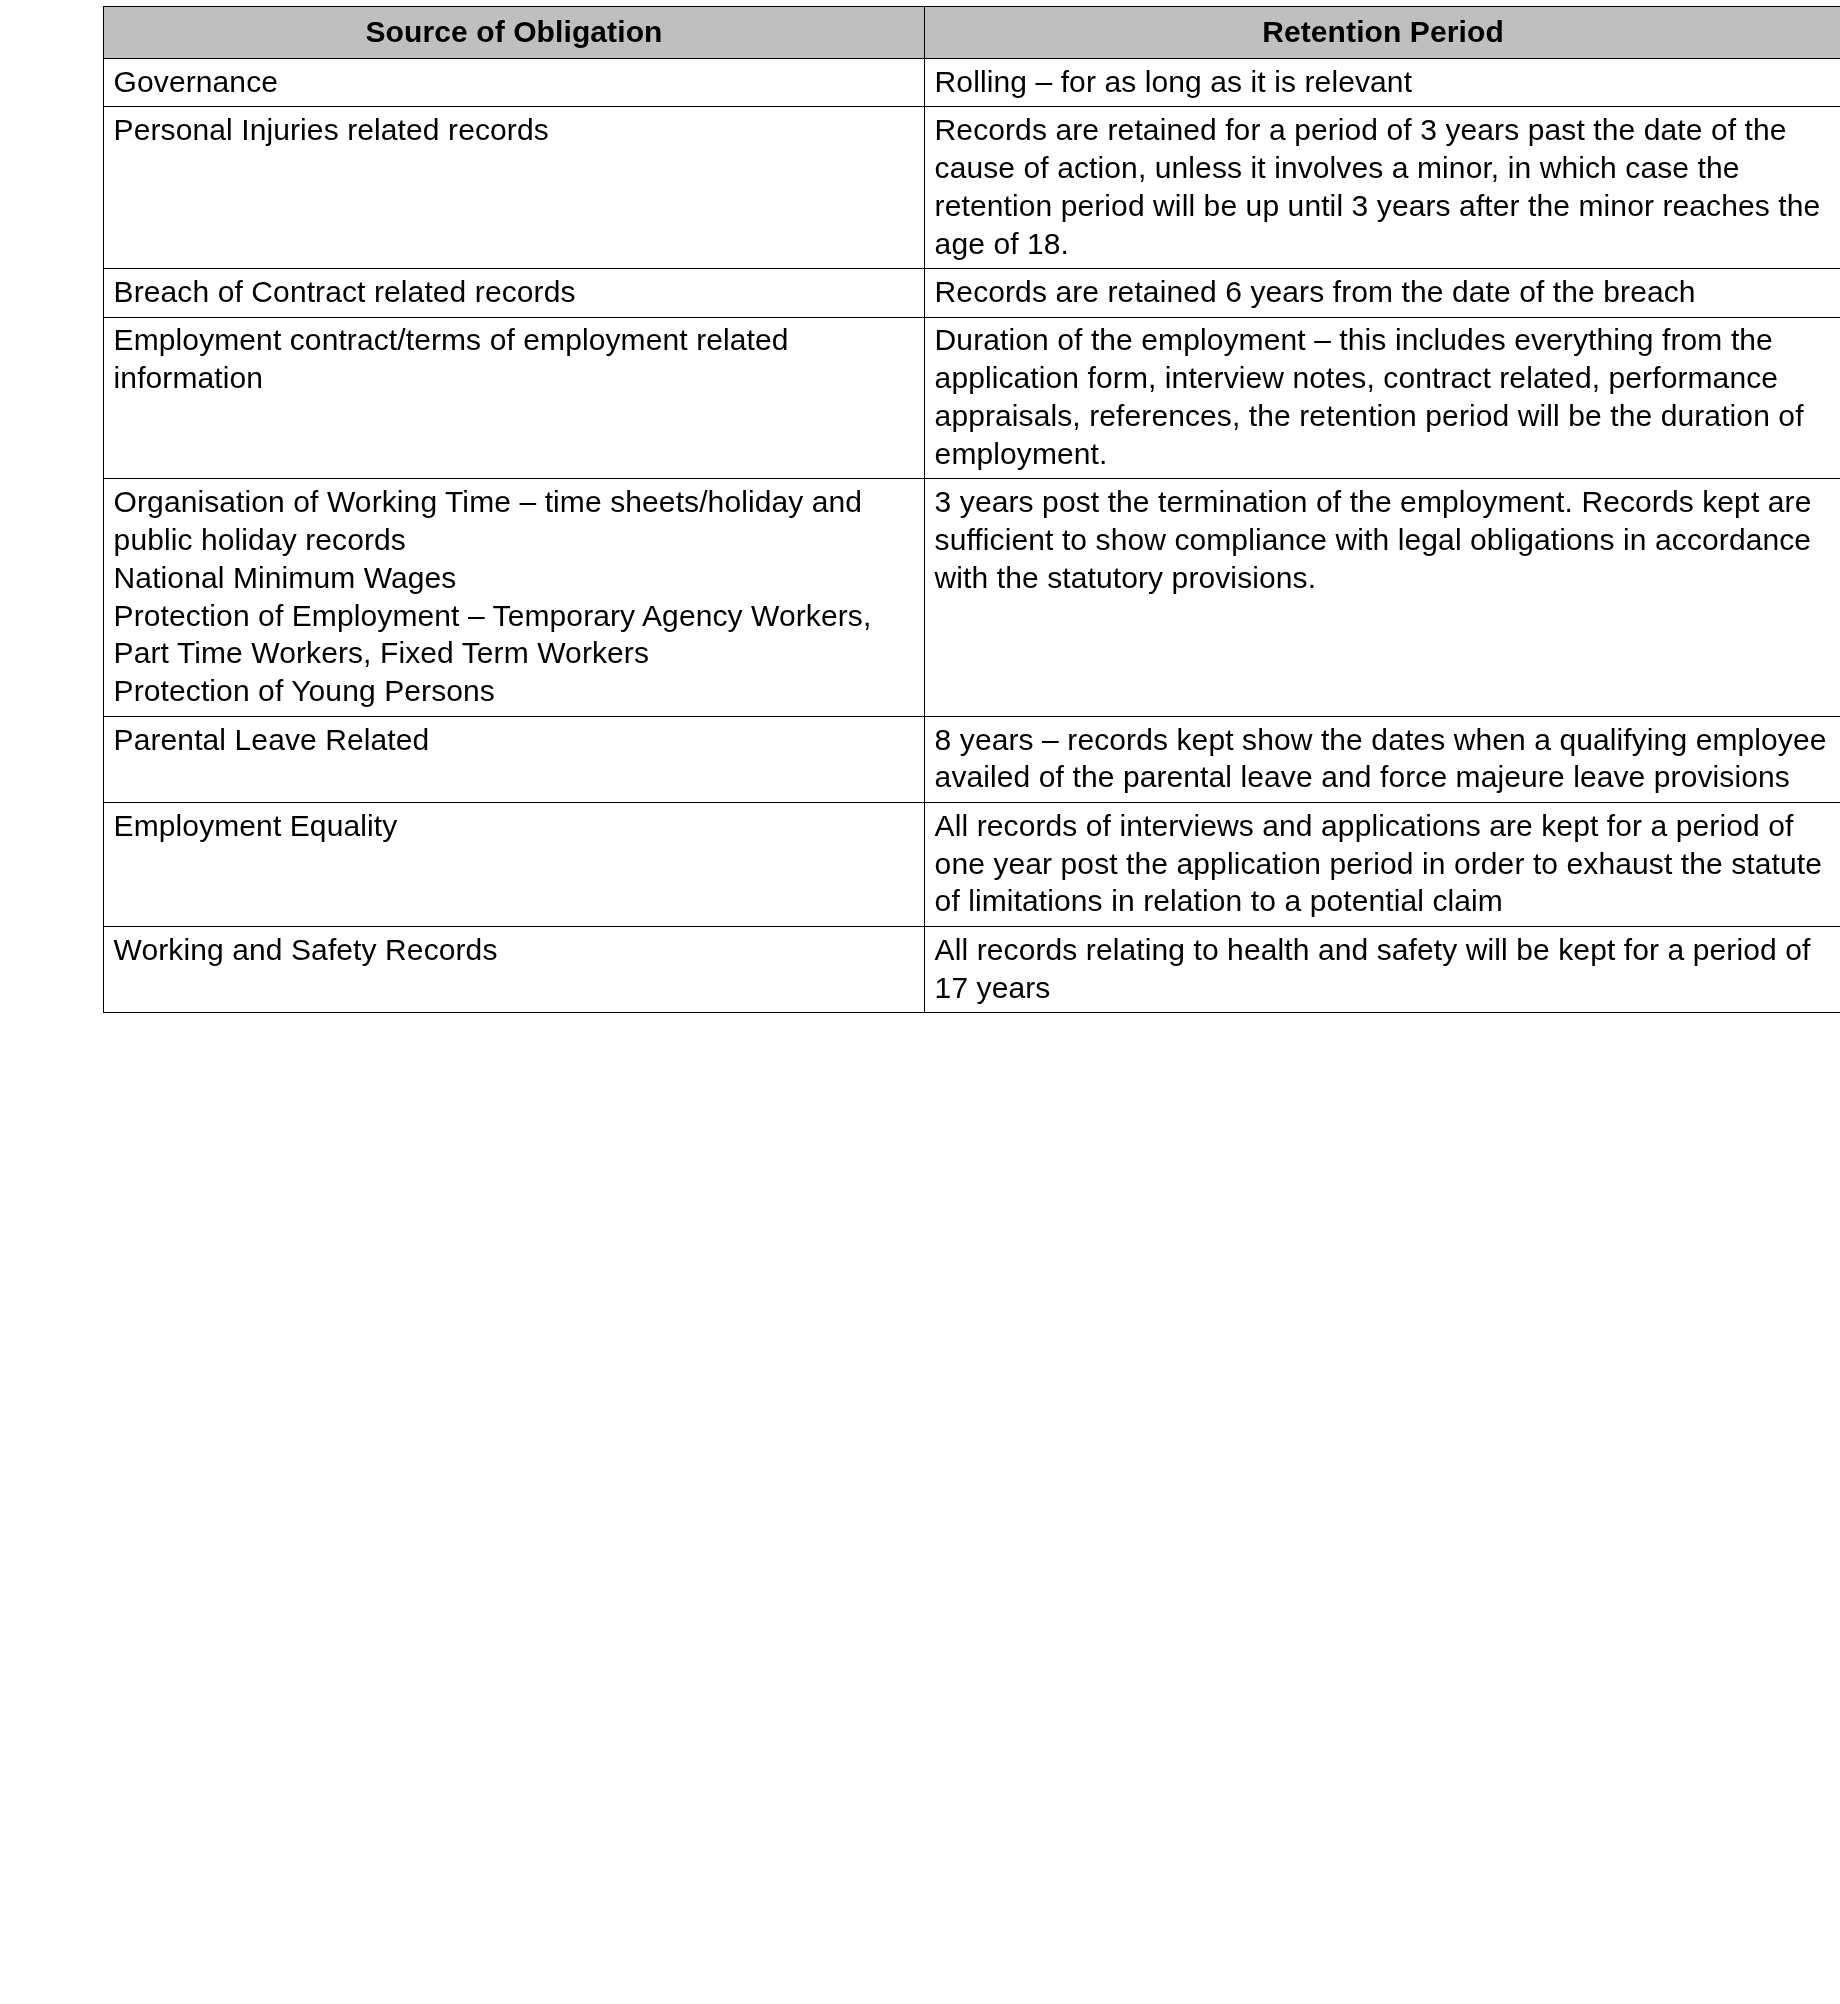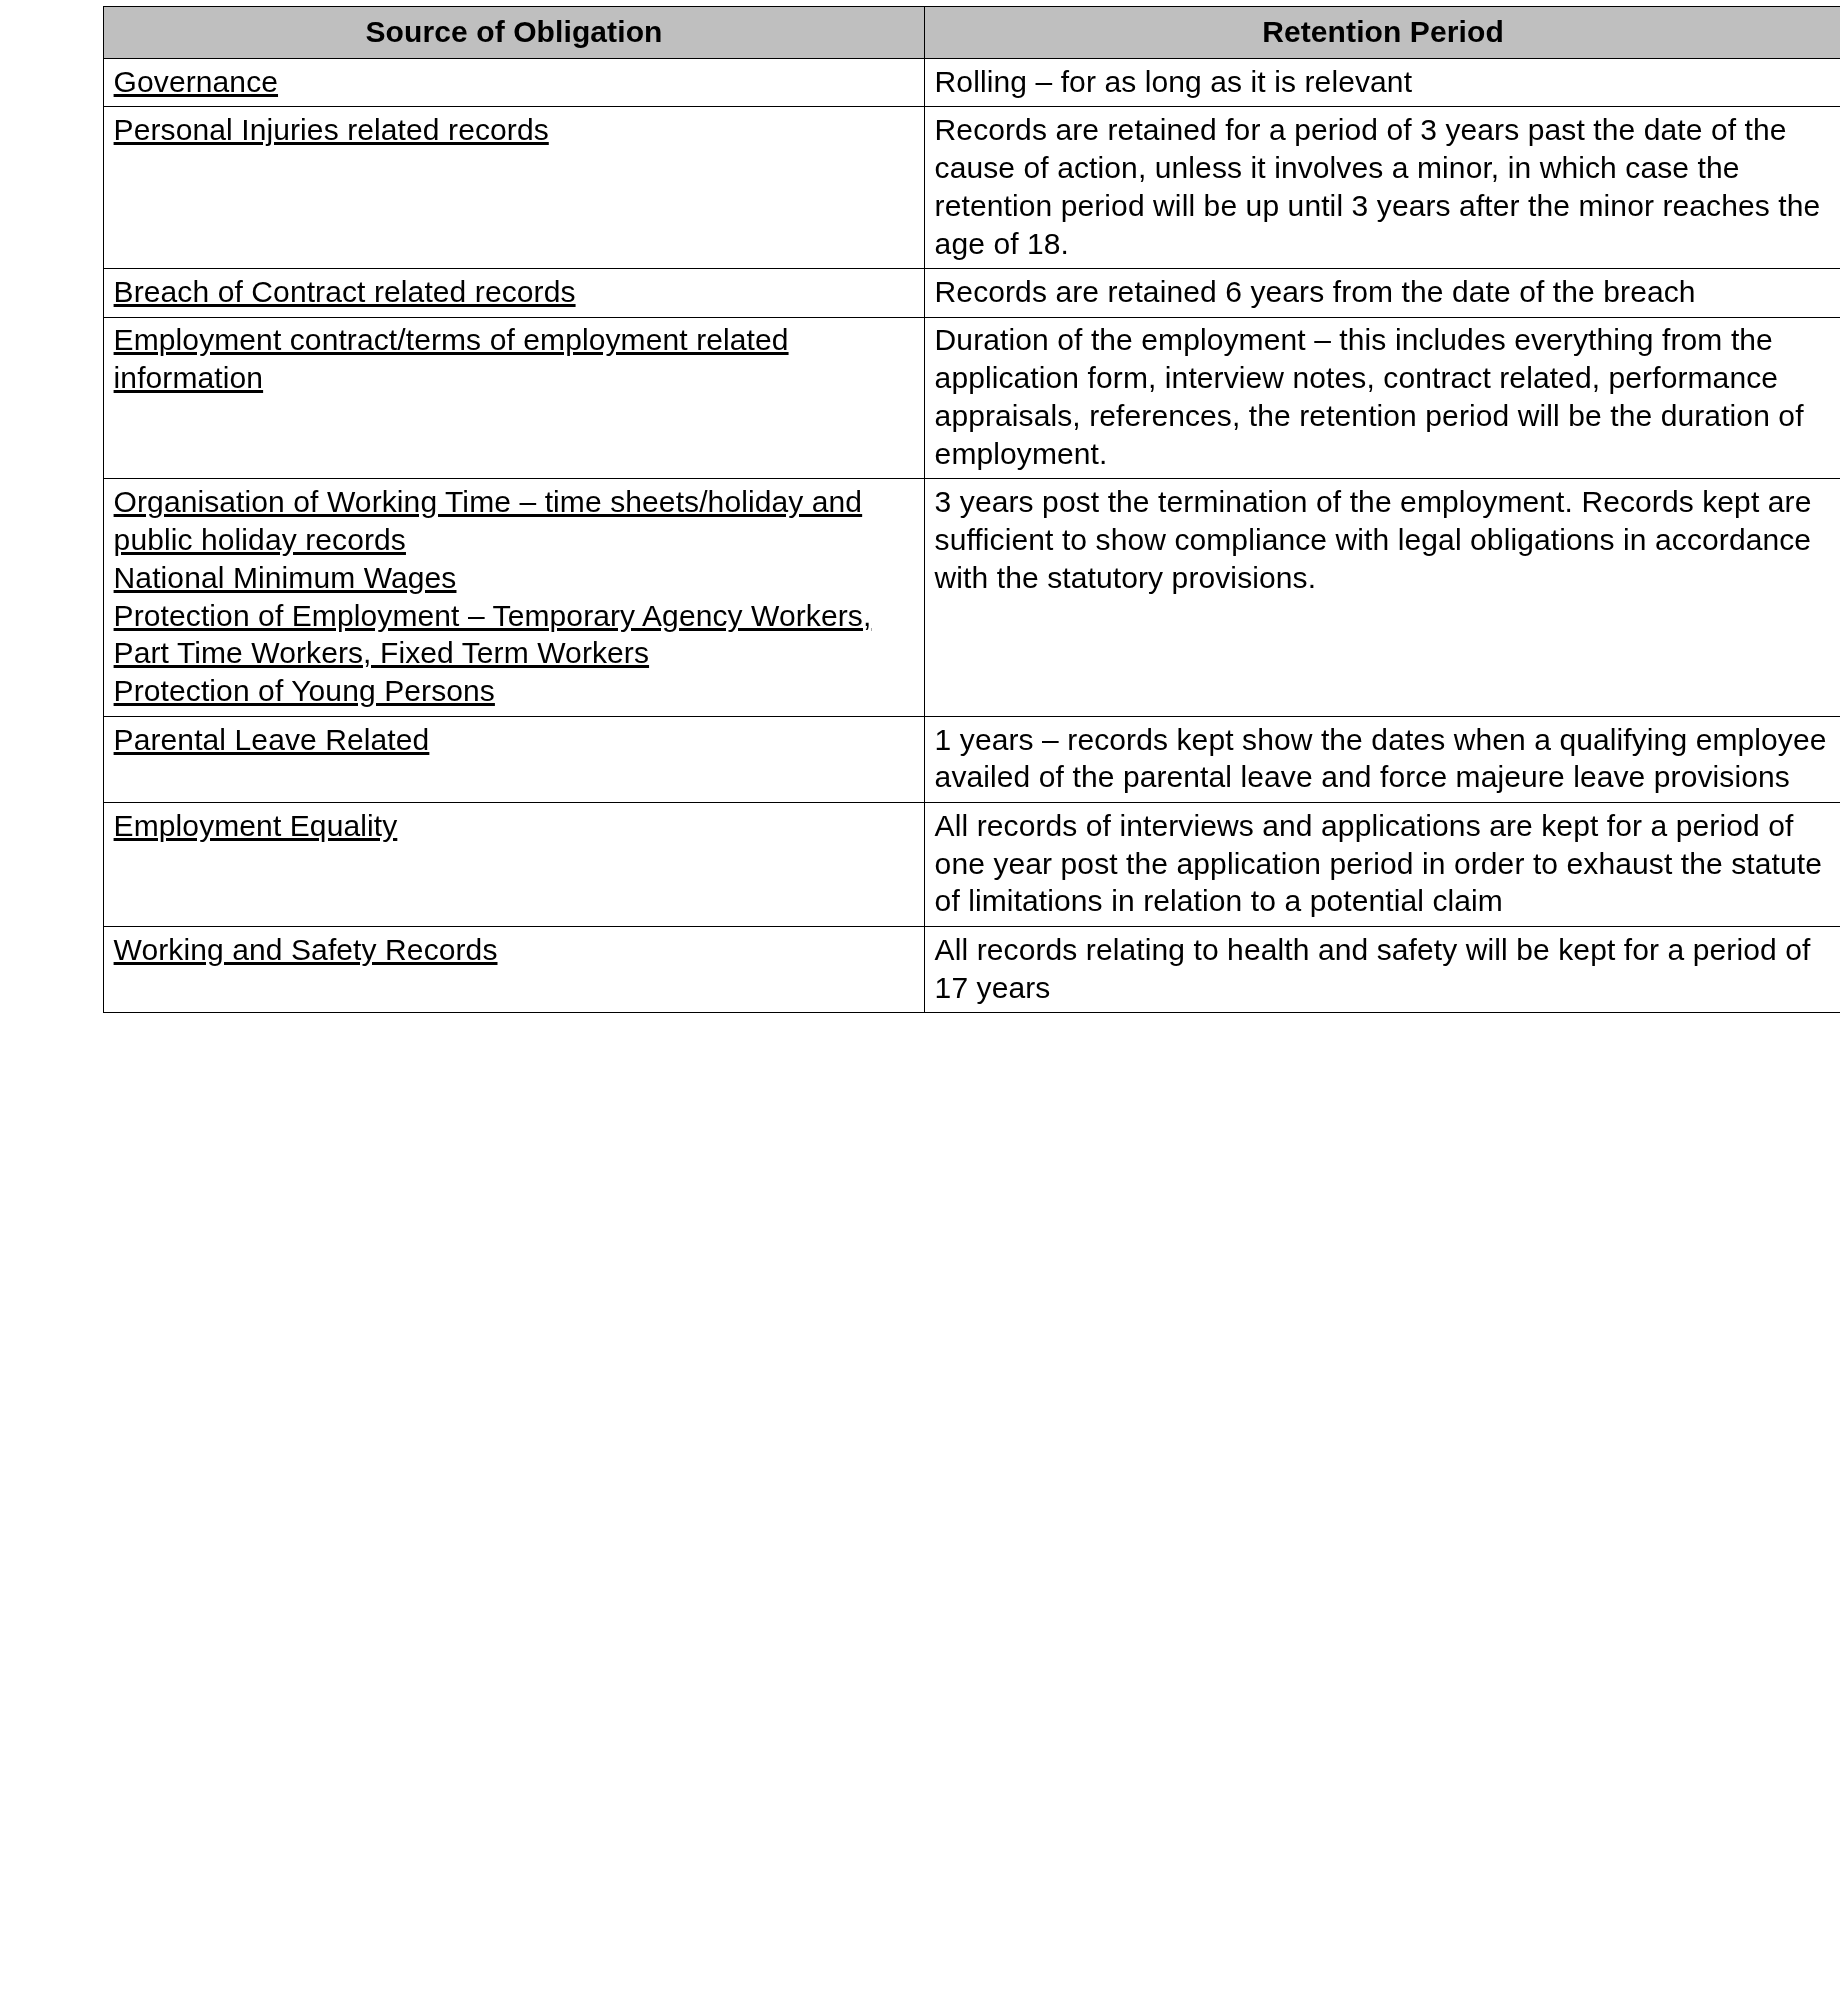--- a/index.html
+++ b/index.html
@@ -39,21 +39,21 @@
     background: #bfbfbf;
     text-align: center;
     font-weight: bold;
     font-size: 30px;
     padding: 5.8px 9.6px 7.7px 9.6px;
   }
   td .cell-text {
     white-space: pre-line;
     display: block;
   }
-  td.source-cell { padding-left: 11.5px; text-decoration: underline; }
+  td.source-cell { padding-left: 11.5px; }
   td.period-cell { padding-left: 13.4px; }
 </style>
 </head>
 <body>
 
 <div class="page">
   <table class="retention-table">
     <colgroup>
       <col class="col-source">
       <col class="col-period">
@@ -106,21 +106,21 @@
           </td>
         <td class="period-cell">
             <span class="cell-text">3 years post the termination of the employment.  Records kept are sufficient to show compliance with legal obligations in accordance with the statutory provisions.</span>
           </td>
       </tr>
       <tr>
         <td class="source-cell">
             <span class="cell-text">Parental Leave Related</span>
           </td>
         <td class="period-cell">
-            <span class="cell-text">1 years – records kept show the dates when a qualifying employee availed of the parental leave and force majeure leave provisions</span>
+            <span class="cell-text">8 years – records kept show the dates when a qualifying employee availed of the parental leave and force majeure leave provisions</span>
           </td>
       </tr>
       <tr>
         <td class="source-cell">
             <span class="cell-text">Employment Equality</span>
           </td>
         <td class="period-cell">
             <span class="cell-text">All records of interviews and applications are kept for a period of one year post the application period in order to exhaust the statute of limitations in relation to a potential claim</span>
           </td>
       </tr>

